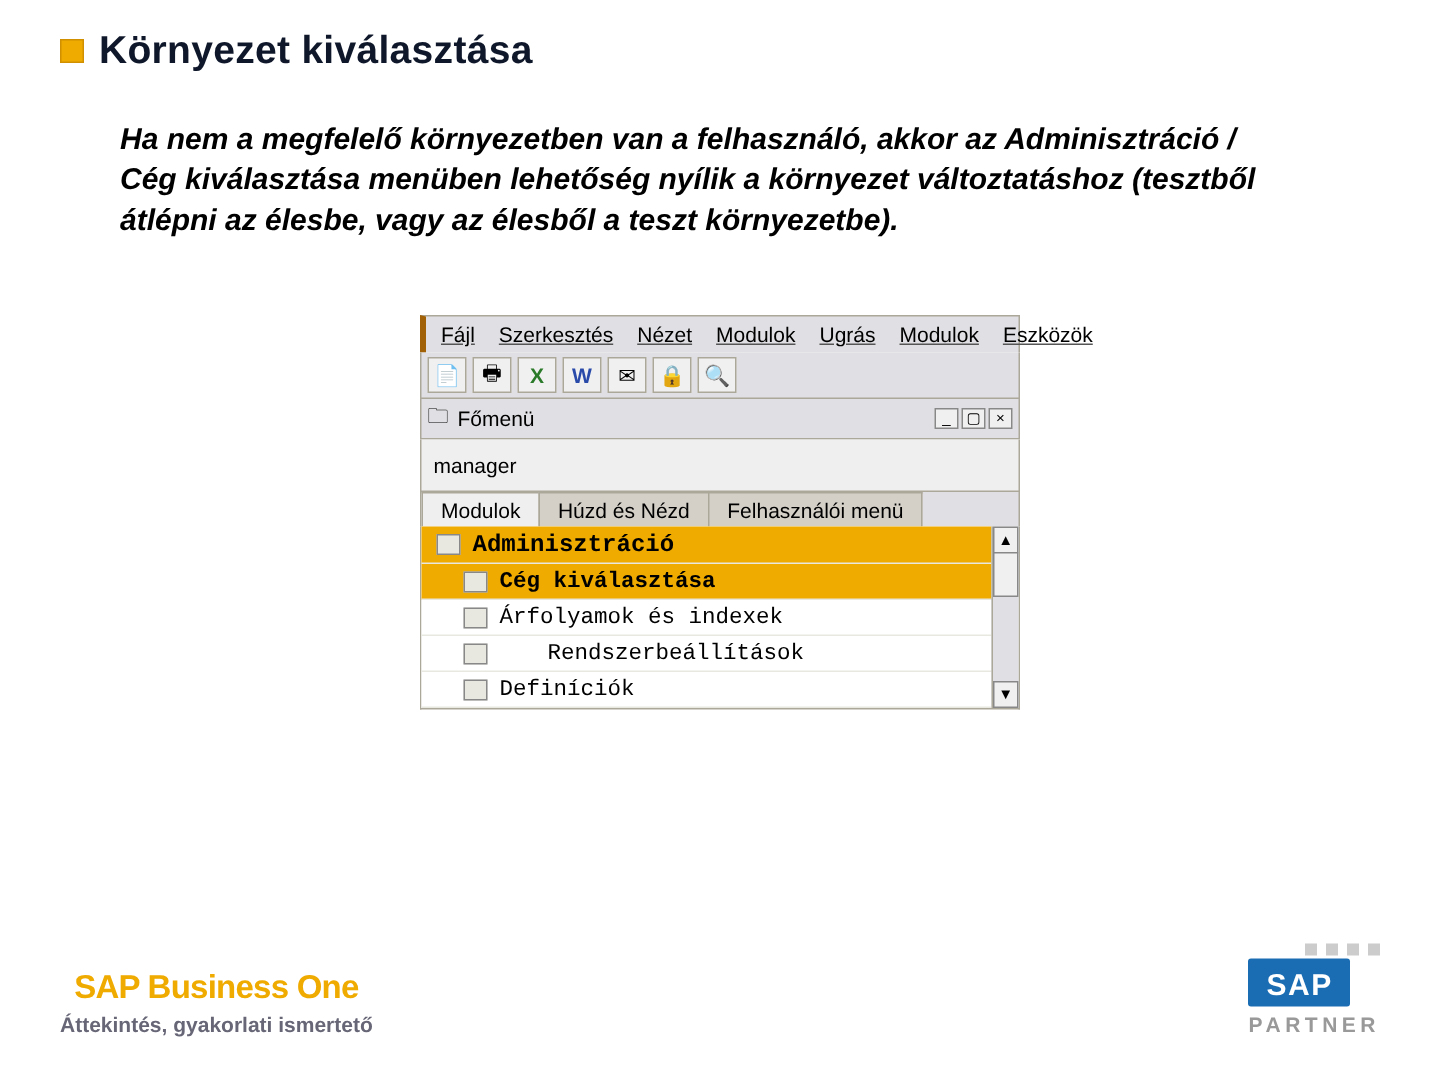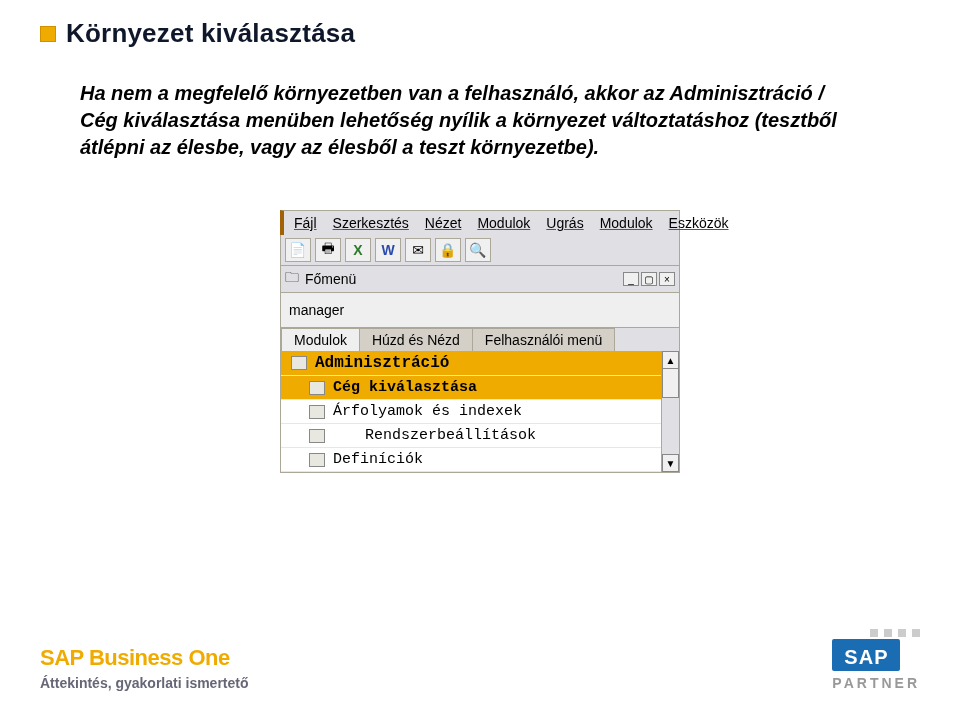--- a/index.html
+++ b/index.html
@@ -194,20 +194,21 @@
     display: flex;
     justify-content: space-between;
     align-items: flex-end;
   }
   .footer-left .prod {
     font-size: 22px;
     font-weight: 900;
     color: #f0ab00;
     letter-spacing: -0.5px;
     margin-bottom: 4px;
+    text-align: center;
   }
   .footer-left .sub {
     font-size: 14px;
     font-weight: 700;
     color: #667;
   }
   .footer-right {
     display:flex;
     align-items:flex-end;
     gap:14px;

